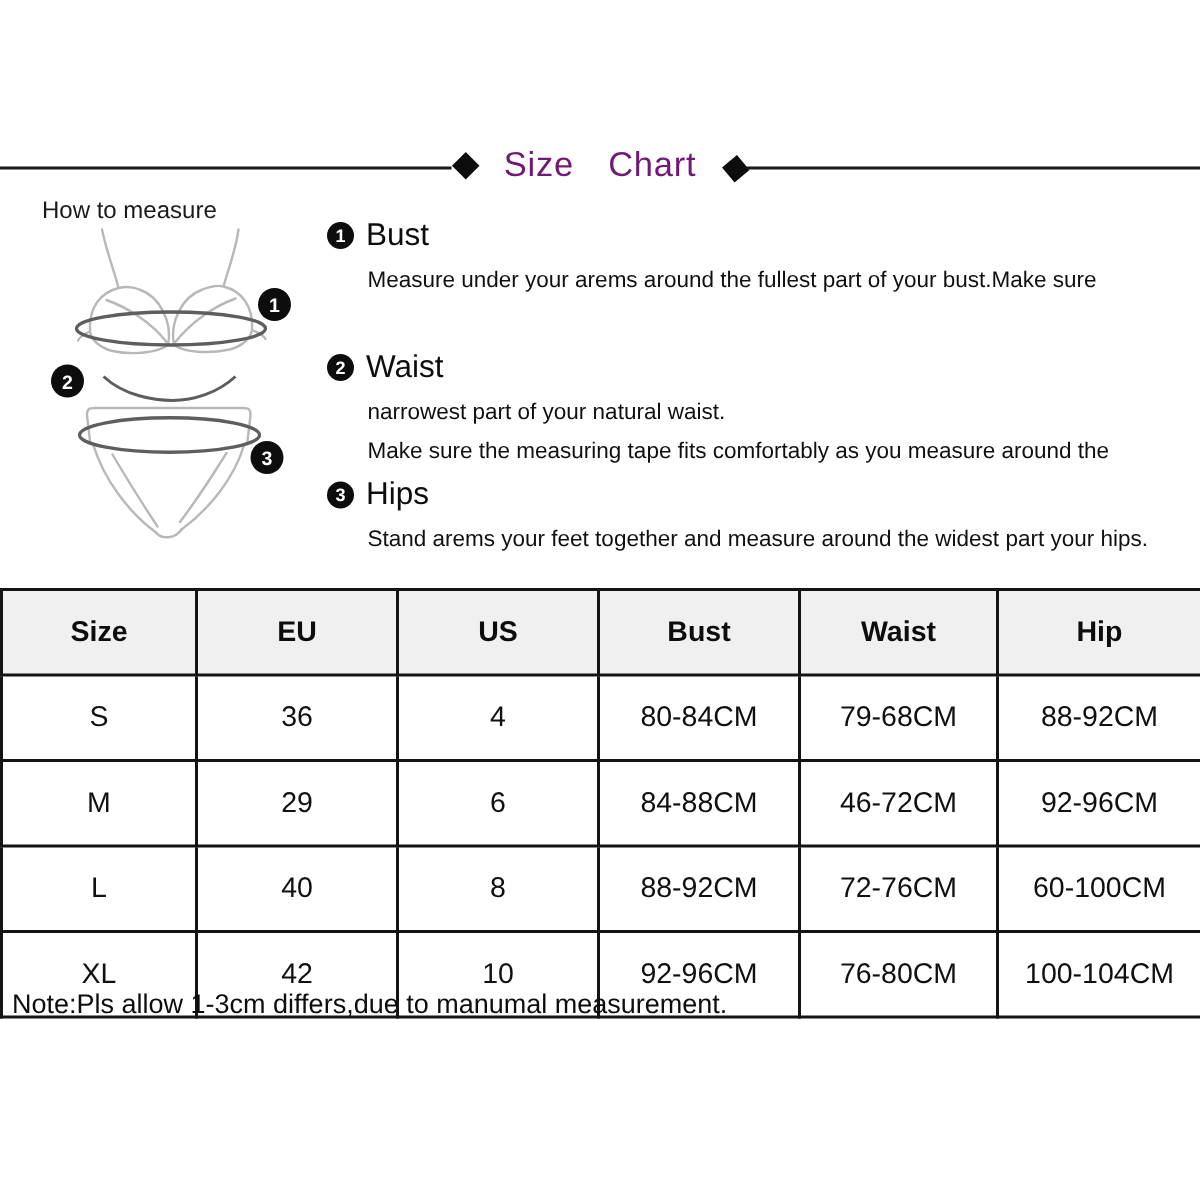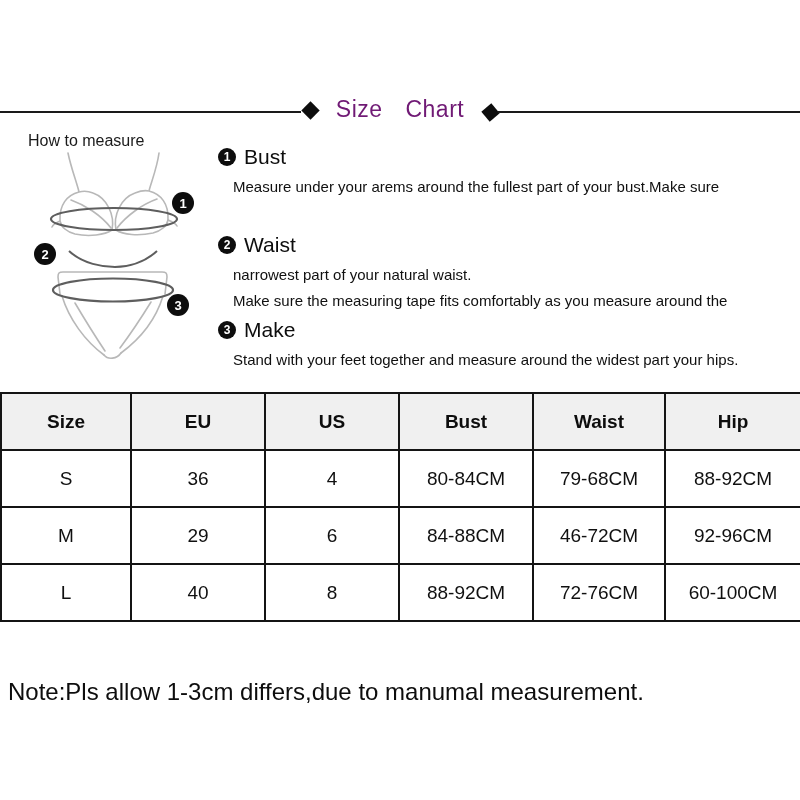--- a/index.html
+++ b/index.html
@@ -26,33 +26,33 @@
   .sec-bust{top:145px;}
   .sec-waist{top:233px;}
   .sec-hips{top:318px;}
   .section-head{display:flex;align-items:center;gap:8px;}
   .badge{
     width:18px;height:18px;border-radius:50%;background:#0d0d0d;color:#fff;
     font-size:12px;font-weight:bold;display:flex;align-items:center;justify-content:center;
     flex:0 0 18px;
   }
   .section-heading{font-size:21px;color:#0d0d0d;}
-  .section-body{margin:5px 0 0 15px;font-size:15px;line-height:26px;color:#101010;}
+  .section-body{margin:5px 0 0 27px;font-size:15px;line-height:26px;color:#101010;}
   
   .size-table{
     position:absolute;left:0;top:392px;width:800px;border-collapse:collapse;table-layout:fixed;
   }
   .size-table th,.size-table td{
     border:2px solid #141414;height:55px;text-align:center;vertical-align:middle;
     font-size:19px;padding:0;
   }
   .size-table th{background:#f0f0f0;font-weight:bold;color:#0d0d0d;margin-left:20px;}
   .size-table td{background:#ffffff;font-weight:normal;color:#101010;}
   
-  .note{position:absolute;left:8px;top:678px;font-size:24px;color:#0d0d0d;}
+  .note{position:absolute;left:8px;top:659px;font-size:18px;color:#0d0d0d;}
 </style>
 </head>
 <body>
 
 <div class="stage">
 
   <div class="rule rule-left"></div>
   <div class="diamond diamond-left"></div>
   <div class="page-title">Size Chart</div>
   <div class="diamond diamond-right"></div>
@@ -109,24 +109,24 @@
     </div>
     <div class="section-body">
       <div>narrowest part of your natural waist.</div>
       <div>Make sure the measuring tape fits comfortably as you measure around the</div>
     </div>
   </div>
 
   <div class="section sec-hips">
     <div class="section-head">
       <span class="badge">3</span>
-      <span class="section-heading">Make</span>
+      <span class="section-heading">Hips</span>
     </div>
     <div class="section-body">
-      <div>Stand with your feet together and measure around the widest part your hips.</div>
+      <div>Stand arems your feet together and measure around the widest part your hips.</div>
     </div>
   </div>
 
   <table class="size-table">
     <colgroup>
       <col style="width:130px">
         <col style="width:134px">
         <col style="width:134px">
       <col style="width:134px">
         <col style="width:132px">
@@ -158,18 +158,26 @@
       <td>92-96CM</td>
     </tr>
     <tr>
       <td>L</td>
       <td>40</td>
       <td>8</td>
       <td>88-92CM</td>
       <td>72-76CM</td>
       <td>60-100CM</td>
     </tr>
+    <tr>
+      <td>XL</td>
+      <td>42</td>
+      <td>10</td>
+      <td>92-96CM</td>
+      <td>76-80CM</td>
+      <td>100-104CM</td>
+    </tr>
   </tbody>
     </table>
 
   <div class="note">Note:Pls allow 1-3cm differs,due to manumal measurement.</div>
 
 </div>
 
 </body></html>

